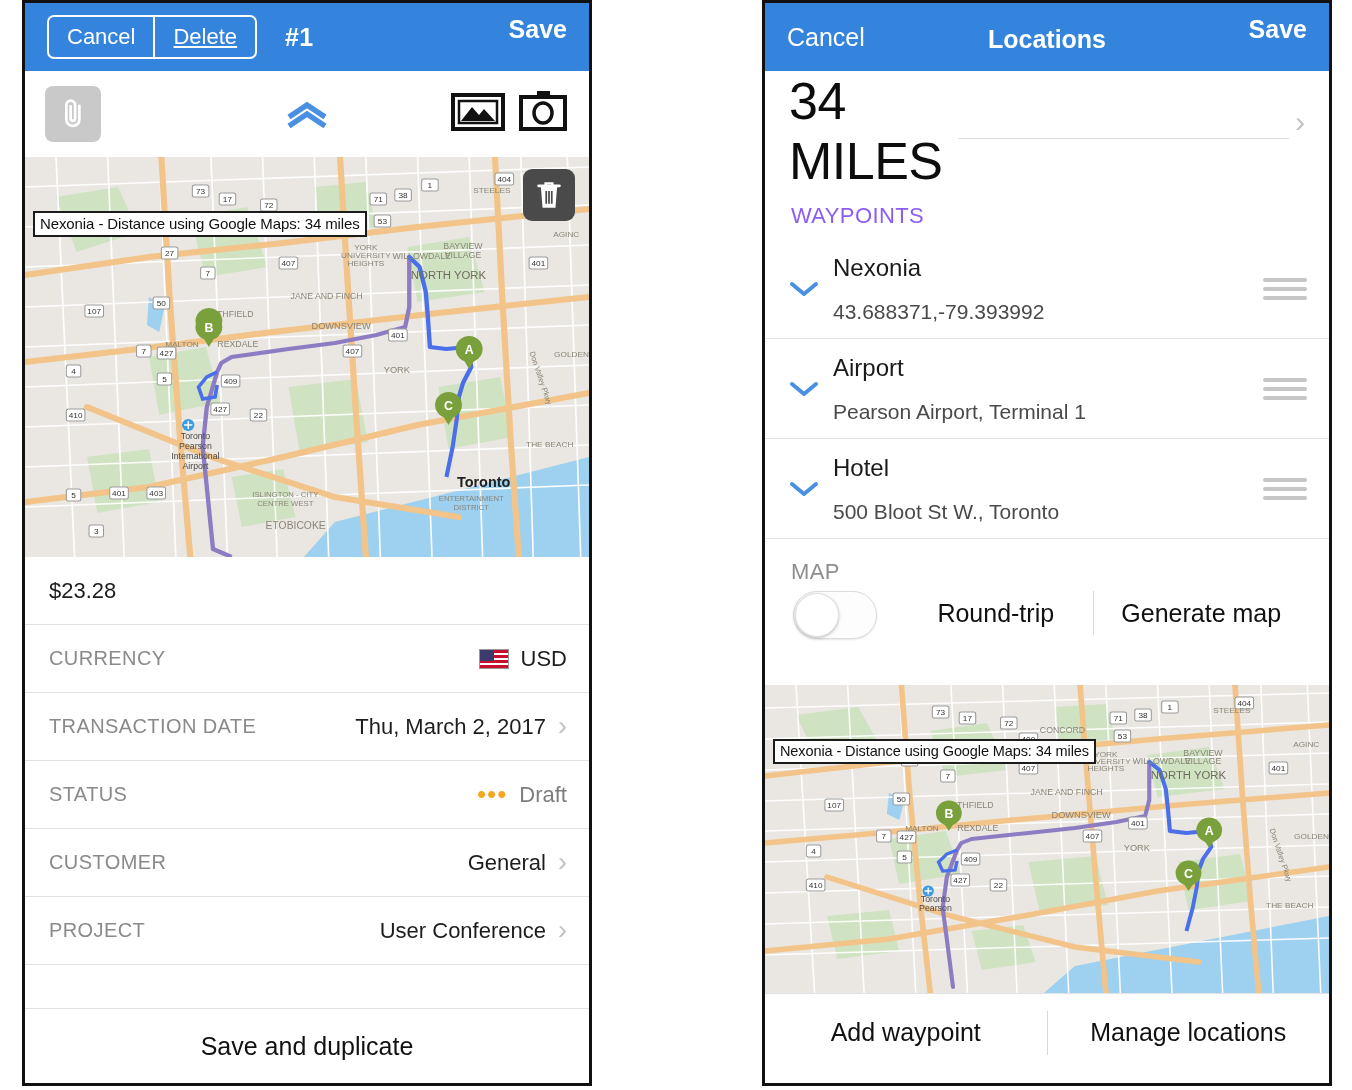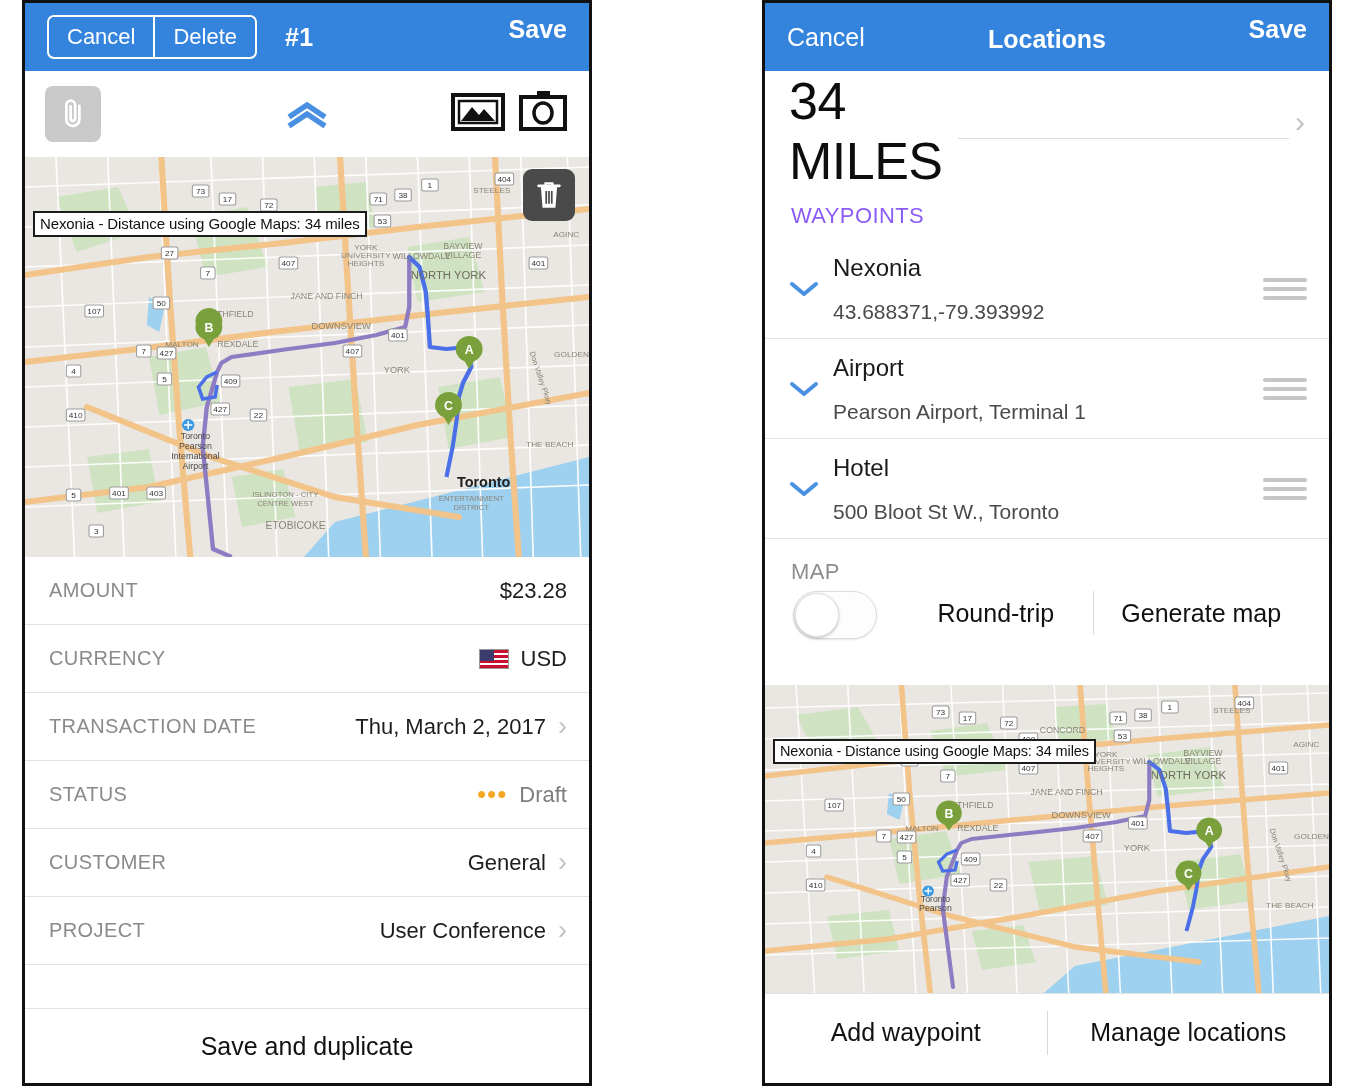--- a/index.html
+++ b/index.html
@@ -49,21 +49,21 @@
   .segmented .seg {
     color: #fff;
     font-size: 22px;
     padding: 0 18px;
     display: flex; align-items: center;
     background: transparent;
     border: none;
     font-family: "Liberation Sans", sans-serif;
     cursor: pointer;
   }
-  .segmented .seg + .seg { border-left: 2px solid #fff; }
+  .segmented .seg + .seg { border-left: 2px solid #fff; text-decoration: underline; }
   .nav-title-l {
     color: #fff; font-weight: bold; font-size: 25px;
     margin-left: 28px; letter-spacing: .3px;
   }
   .nav-right {
     position: absolute; right: 22px; top: 0; height: 52px;
     display: flex; align-items: center;
     color: #fff; font-weight: bold; font-size: 25px;
     cursor: pointer;
   }
@@ -477,21 +477,20 @@
           <path d="M3 5 H21" stroke="#fff" stroke-width="2.4" stroke-linecap="round"></path>
           <path d="M9 5 V3 H15 V5" fill="none" stroke="#fff" stroke-width="2"></path>
           <path d="M5 6 H19 L17.6 24 H6.4 Z" fill="#fff"></path>
           <path d="M9.6 9.5 V20.5 M12 9.5 V20.5 M14.4 9.5 V20.5" stroke="#4a4a4a" stroke-width="1.5"></path>
         </svg>
       </div>
     </div>
 
     <div class="rows">
       <div class="row">
-        <span class="lbl">AMOUNT</span>
         <span class="val">$23.28</span>
       </div>
 
       <div class="row">
         <span class="lbl">CURRENCY</span>
         <span class="val">
           <span class="flag"></span>
           <span>USD</span>
         </span>
       </div>

